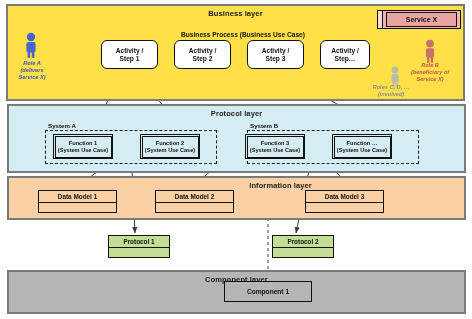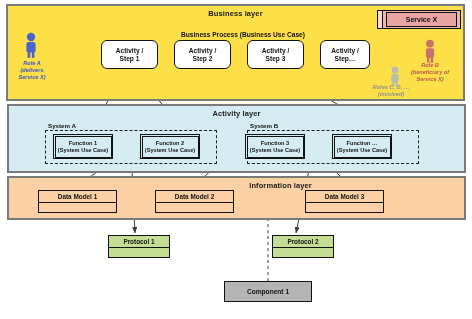--- a/index.html
+++ b/index.html
@@ -168,21 +168,21 @@
     <rect x="3.4" y="8" width="7.2" height="8.4" rx="1.8" fill="#b7bda8"></rect>
     <rect x="4.4" y="15.7" width="2.1" height="5.1" fill="#b7bda8"></rect>
     <rect x="7.5" y="15.7" width="2.1" height="5.1" fill="#b7bda8"></rect>
   </svg>
   <div class="actorlbl lbl-c" style="left:353px;top:84px;width:76px;">
     <div>Roles C, D, …</div>
     <div>(involved)</div>
   </div>
 
   <div class="layer fun">
-    <div class="layer-title" style="top:3px;">Activity layer</div>
+    <div class="layer-title" style="top:3px;">Protocol layer</div>
   </div>
 
   <div class="sysname" style="left:48px;top:122px;">System A</div>
   <div class="sysgrp" style="left:45px;top:130px;width:172px;height:34px;"></div>
   <div class="sysname" style="left:250px;top:122px;">System B</div>
   <div class="sysgrp" style="left:247px;top:130px;width:172px;height:34px;"></div>
 
   <div class="fnbox" style="left:53px;top:134px;width:60px;height:25px;">
     <div class="inner">
       <span>Function 1</span>
@@ -228,18 +228,21 @@
 
   <div class="clsbox pr" style="left:108px;top:235px;width:62px;height:23px;">
     <div class="ttl">Protocol 1</div>
     <div class="body"></div>
   </div>
   <div class="clsbox pr" style="left:272px;top:235px;width:62px;height:23px;">
     <div class="ttl">Protocol 2</div>
     <div class="body"></div>
   </div>
 
+  <div class="layer cmp">
+    <div class="layer-title" style="top:3px;">Component layer</div>
+  </div>
 
   <div class="compbox" style="left:224px;top:281px;width:88px;height:21px;">
     <span>Component 1</span>
   </div>
 
 </div>
 
 </body></html>

